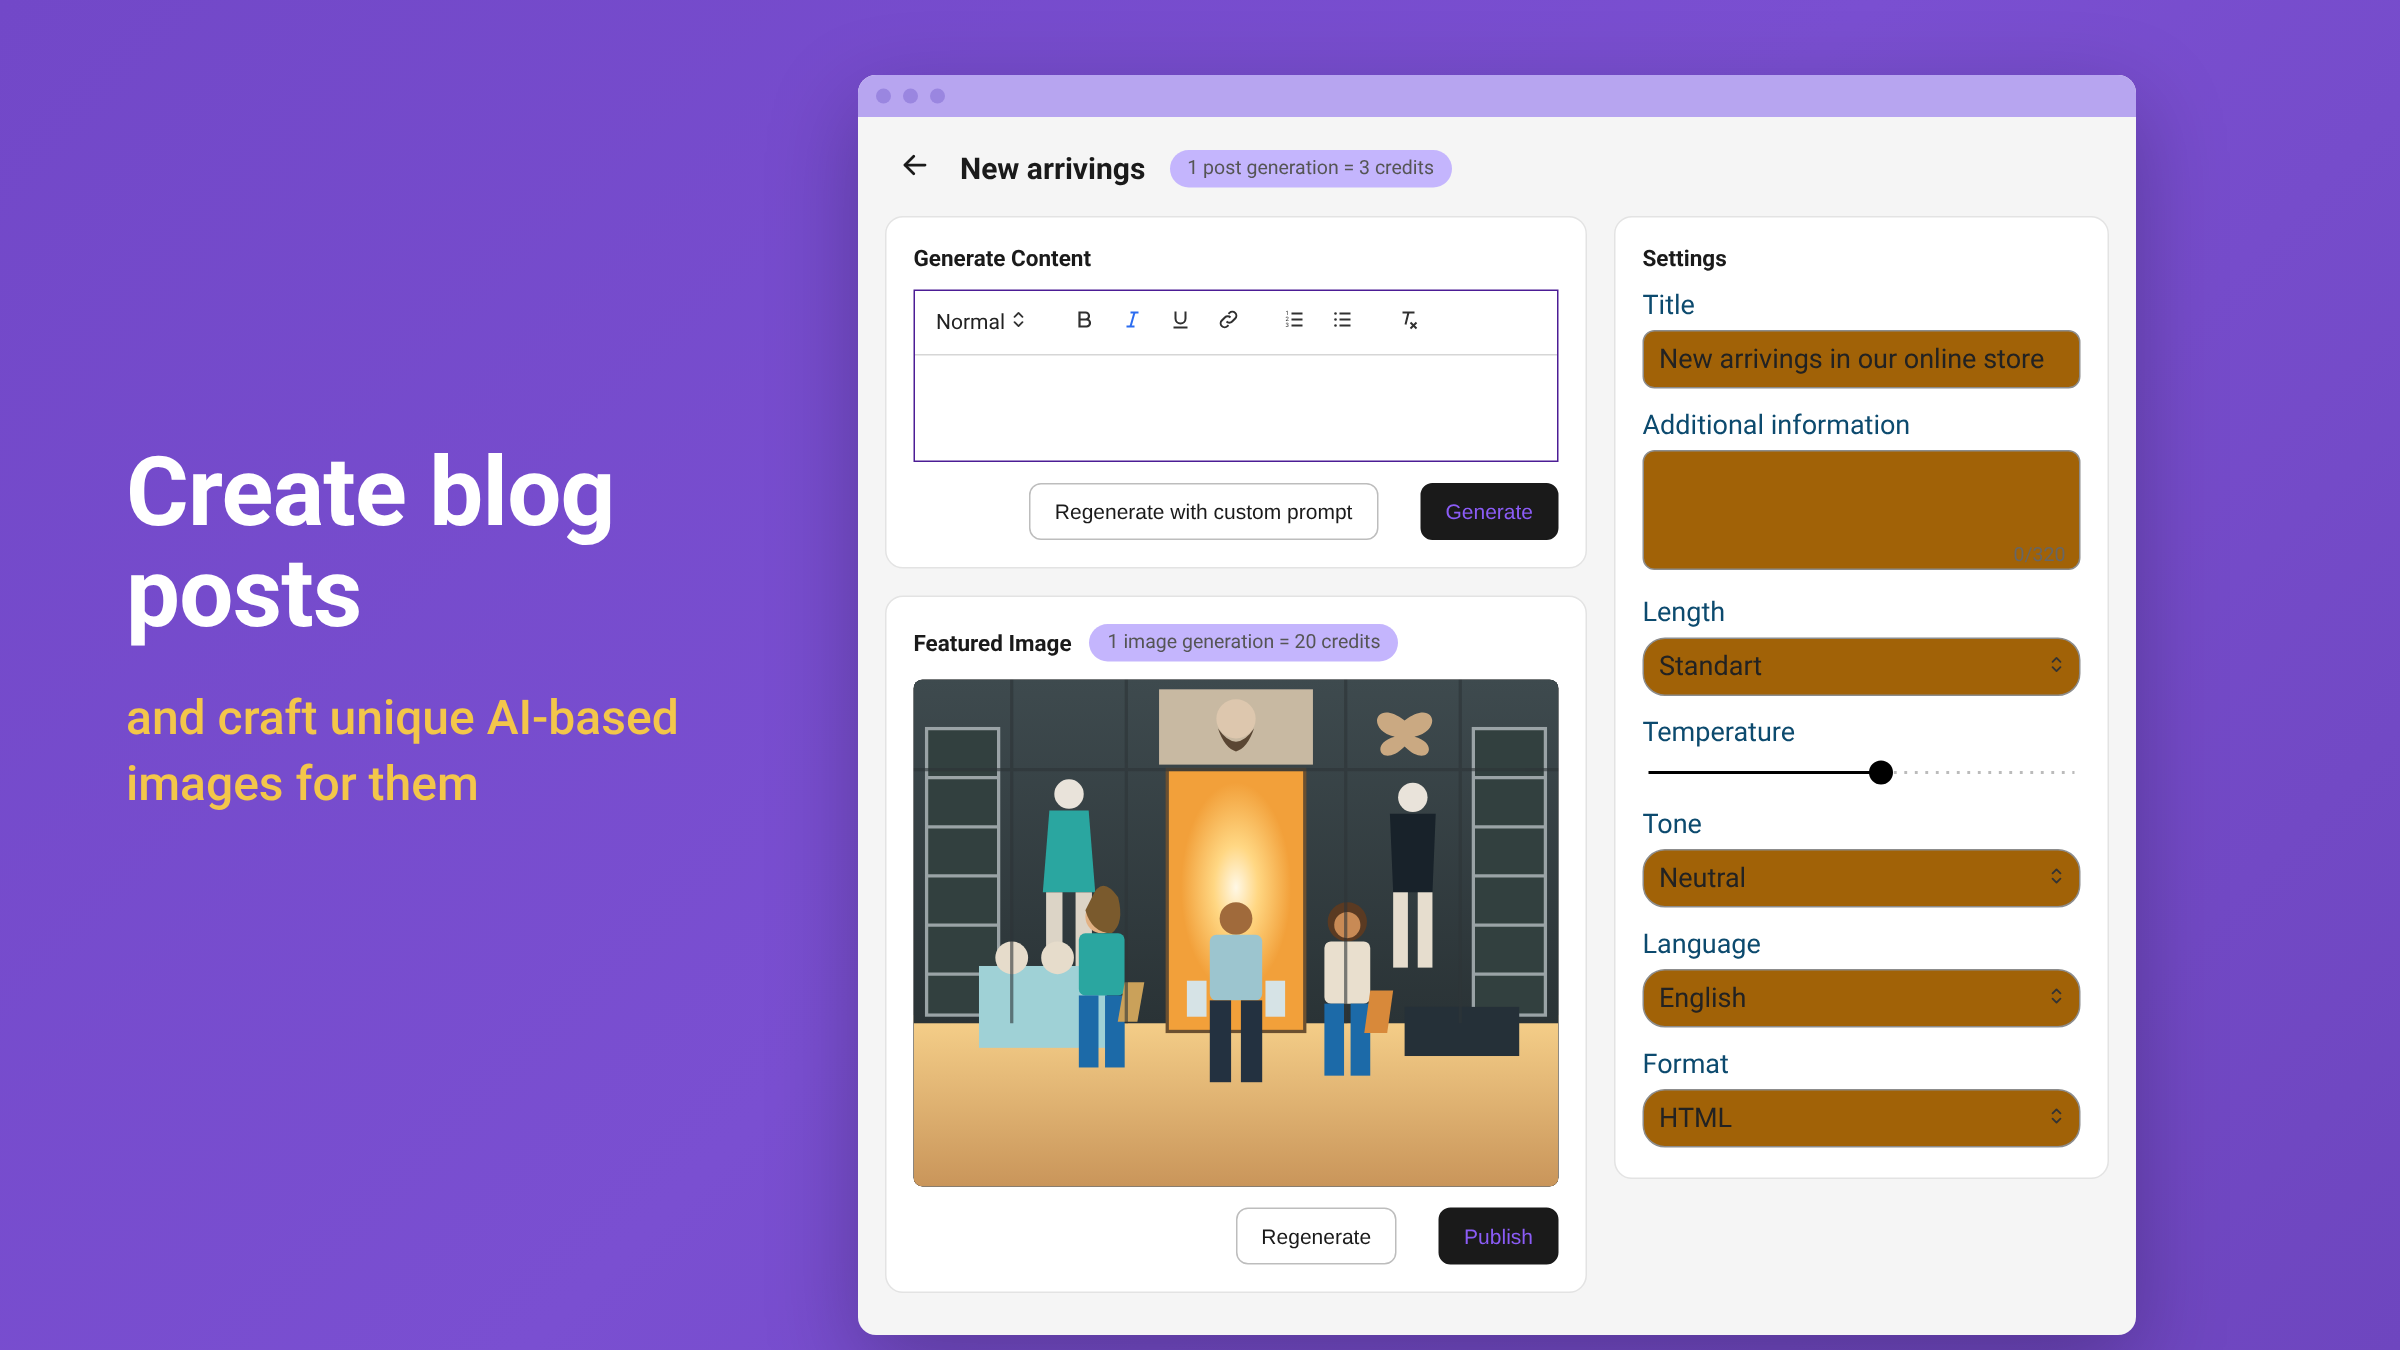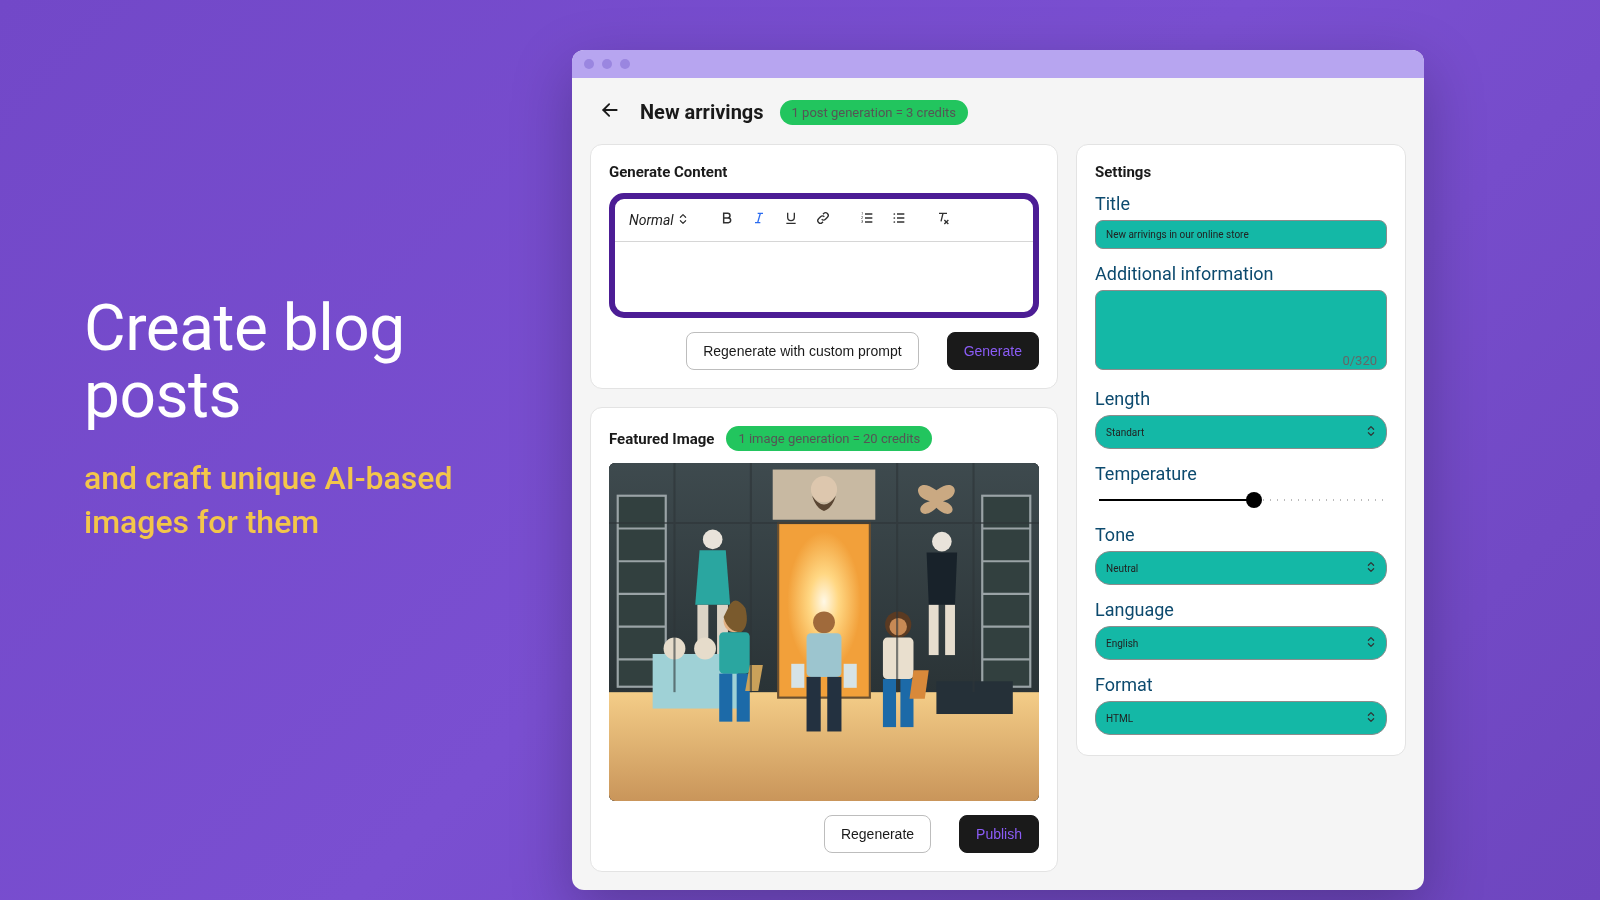--- a/index.html
+++ b/index.html
@@ -7,21 +7,21 @@
   .stage {
     width: 1600px; height: 900px;
     background: linear-gradient(135deg, #7248c8 0%, #7a4fd1 50%, #6e46bf 100%);
     position: relative;
   }
   .marketing {
     position: absolute; left: 84px; top: 295px; width: 440px;
     color: #fff;
   }
   .marketing h1 {
-    font-size: 64px; line-height: 1.05; font-weight: 400; letter-spacing: -0.5px;
+    font-size: 64px; line-height: 1.05; font-weight: 700; letter-spacing: -0.5px;
     margin-bottom: 28px;
   }
   .marketing p {
     font-size: 32px; line-height: 1.35; color: #f3c64a; font-weight: 500;
   }
 
   
   .window {
     position: absolute; left: 572px; top: 50px; width: 852px; height: 840px;
     background: #f5f5f5; border-radius: 12px; box-shadow: 0 20px 60px rgba(0,0,0,0.25);
@@ -32,35 +32,35 @@
   }
   .dot { width: 10px; height: 10px; border-radius: 50%; background: #9a86e0; }
 
   .header {
     display: flex; align-items: center; gap: 16px; padding: 20px 24px 18px 24px;
   }
   .back-btn { width: 28px; height: 28px; display:flex; align-items:center; justify-content:center; cursor:pointer; }
   .back-btn svg { width: 20px; height: 20px; }
   .header h2 { font-size: 20px; font-weight: 700; color:#1a1a1a; }
   .pill {
-    background:#22c55e; color:#555; font-size: 13px; padding: 5px 12px; border-radius: 999px;
+    background:#c4b5fd; color:#555; font-size: 13px; padding: 5px 12px; border-radius: 999px;
   }
 
   .cols { display:flex; gap: 18px; padding: 0 18px 18px 18px; }
   .left-col { flex: 1; display:flex; flex-direction:column; gap: 18px; }
   .right-col { width: 330px; }
 
   .card {
     background:#fff; border:1px solid #e3e3e3; border-radius: 12px; padding: 18px;
   }
   .card h3 { font-size: 15px; font-weight: 700; color:#1a1a1a; margin-bottom: 12px; }
 
   
   .editor {
-    border:6px solid #4c1d95; border-radius: 15px; overflow:hidden;font-style:italic;
+    border:1px solid #4c1d95; border-radius: 0; overflow:hidden;
   }
   .toolbar {
     display:flex; align-items:center; gap: 6px; padding: 8px 10px; border-bottom:1px solid #d6d6d6;
   }
   .fmt-select {
     display:flex; align-items:center; gap:4px; font-size:14px; padding: 2px 4px; cursor:pointer; color:#222;
   }
   .fmt-select .caret { display:inline-block; width:10px; }
   .fmt-select svg { width:10px; height:14px; }
   .tbtn { width: 26px; height:26px; display:flex; align-items:center; justify-content:center; border-radius:4px; cursor:pointer; color:#303030; }
@@ -81,21 +81,21 @@
   .feature-img {
     width: 100%; aspect-ratio: 394/310; border-radius: 6px; overflow:hidden;
     background:#222;
   }
   .feature-img svg { width:100%; height:100%; display:block; }
 
   
   .field { margin-bottom: 14px; }
   .field label { display:block; font-size: 18px; color:#0c4a6e; margin-bottom: 6px; }
   .input, .select, .textarea {
-    width:100%; border:1px solid #8c8c8c; border-radius:8px; padding: 8px 10px; font-size:10px; color:#222; background:#14b8a6;
+    width:100%; border:1px solid #8c8c8c; border-radius:8px; padding: 8px 10px; font-size:18px; color:#222; background:#a16207;
     font-family:inherit;
   }
   .textarea { height: 80px; resize:none; position:relative; }
   .ta-wrap { position:relative; }
   .ta-counter { position:absolute; right:10px; bottom:6px; font-size:13px; color:#666; }
   .select { display:flex; align-items:center; justify-content:space-between; cursor:pointer;border-radius:15px; }
   .select .caret svg { width:10px; height:14px; }
 
   
   .slider-wrap { position:relative; height: 20px; margin-top: 4px; padding: 0 4px;}

